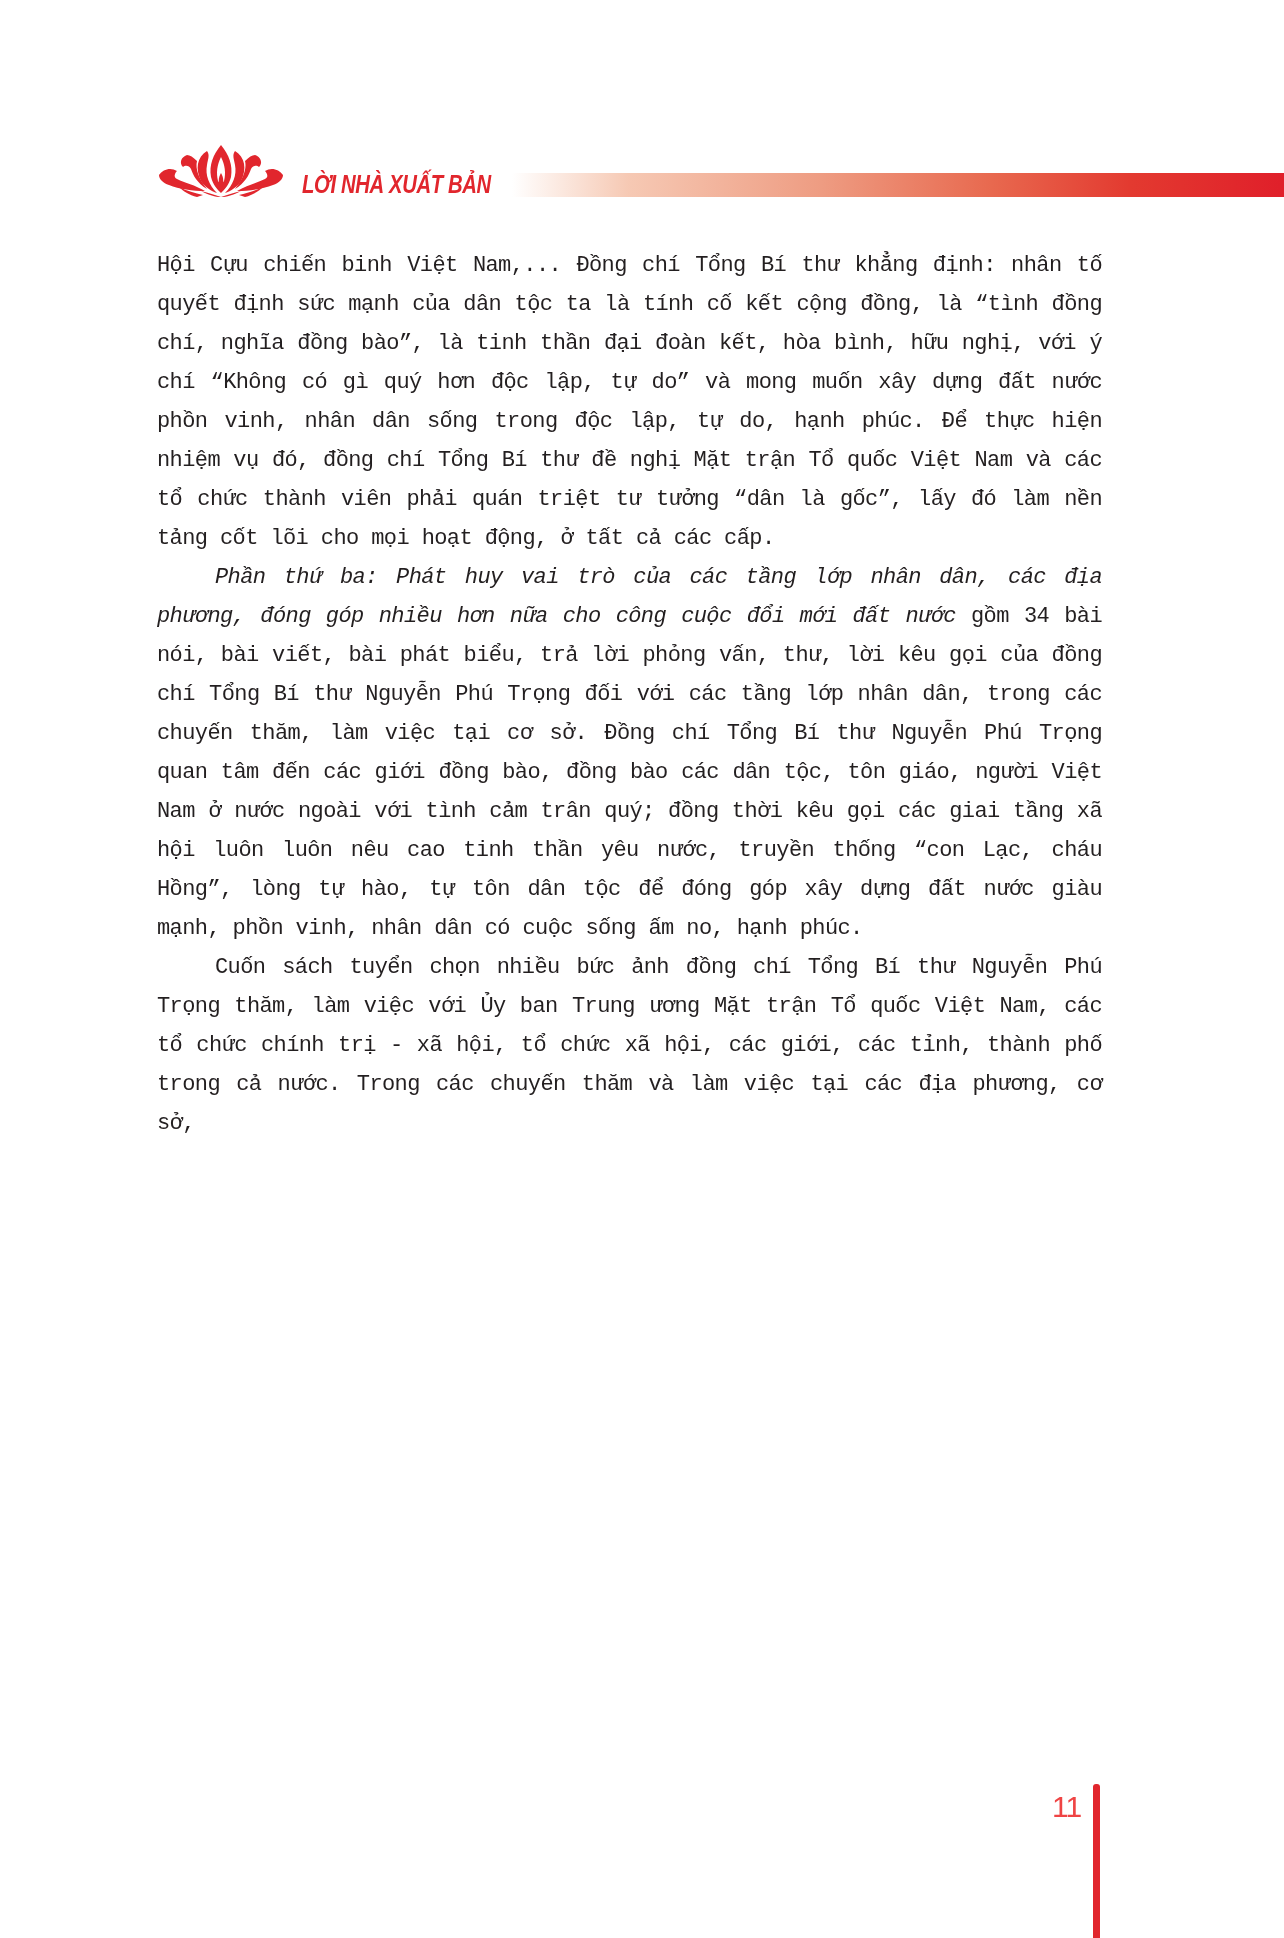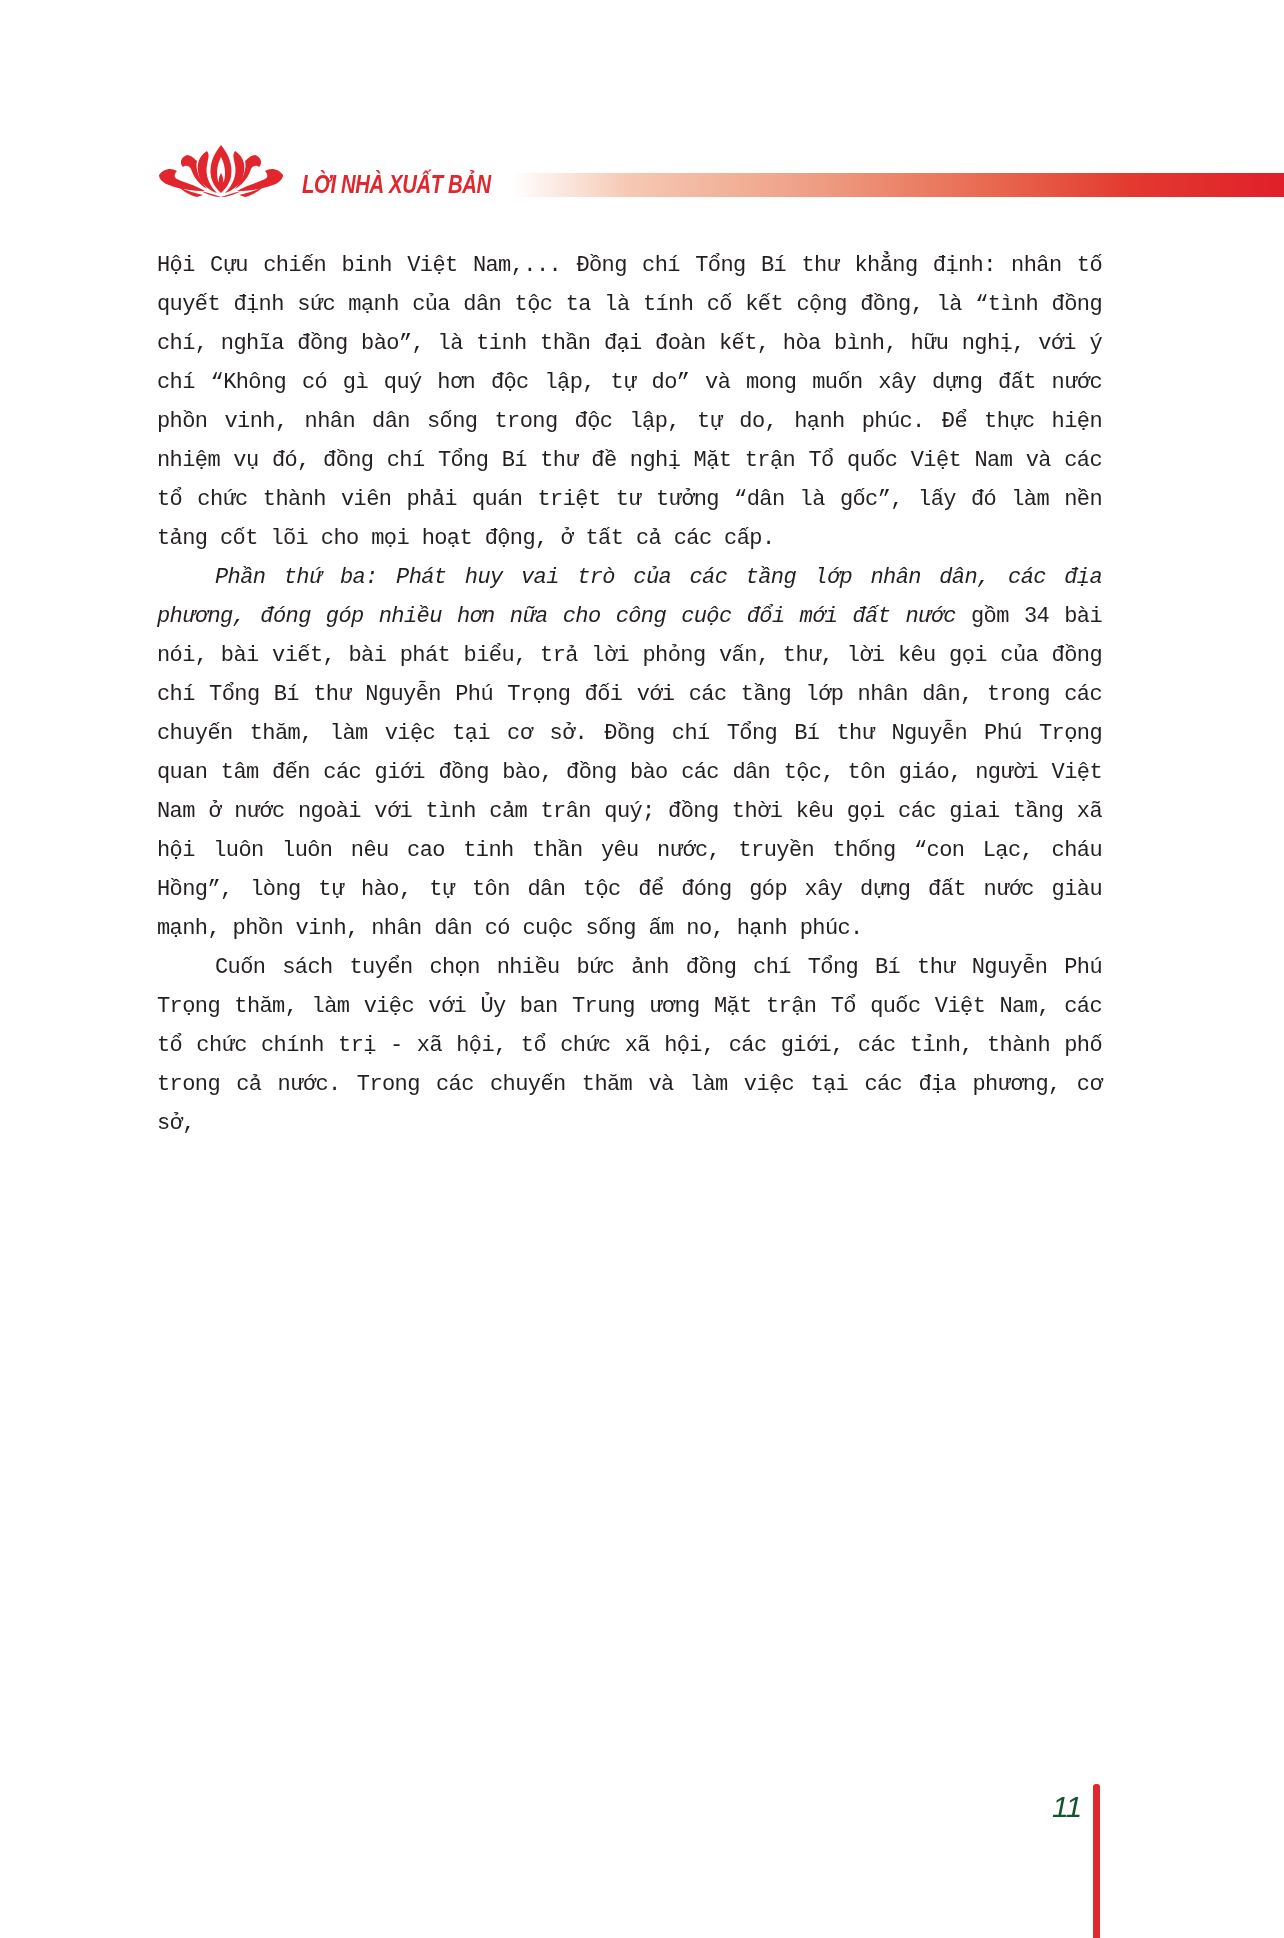--- a/index.html
+++ b/index.html
@@ -43,24 +43,23 @@
   .body-text p { margin: 0; }
   .body-text p.indent { text-indent: 58px; }
   .body-text em { font-style: italic; }
   .footer {
     position: absolute; left: 0; top: 1760px; width: 1284px; height: 178px;
   }
   .page-number {
     position: absolute; left: 1052px; top: 1790px;
     font-family: "Liberation Sans", sans-serif;
     font-size: 30px;
-    color: #14532d;
+    color: #ef4444;
     line-height: 34px;
     letter-spacing: -1px;
-    font-style: italic;
   }
   .page-rule {
     position: absolute; left: 1093px; top: 1784px; width: 7px; height: 154px;
     background: #E1262D;
     border-top-left-radius: 3px; border-top-right-radius: 3px;
   }
 </style>
 </head>
 <body>
 

